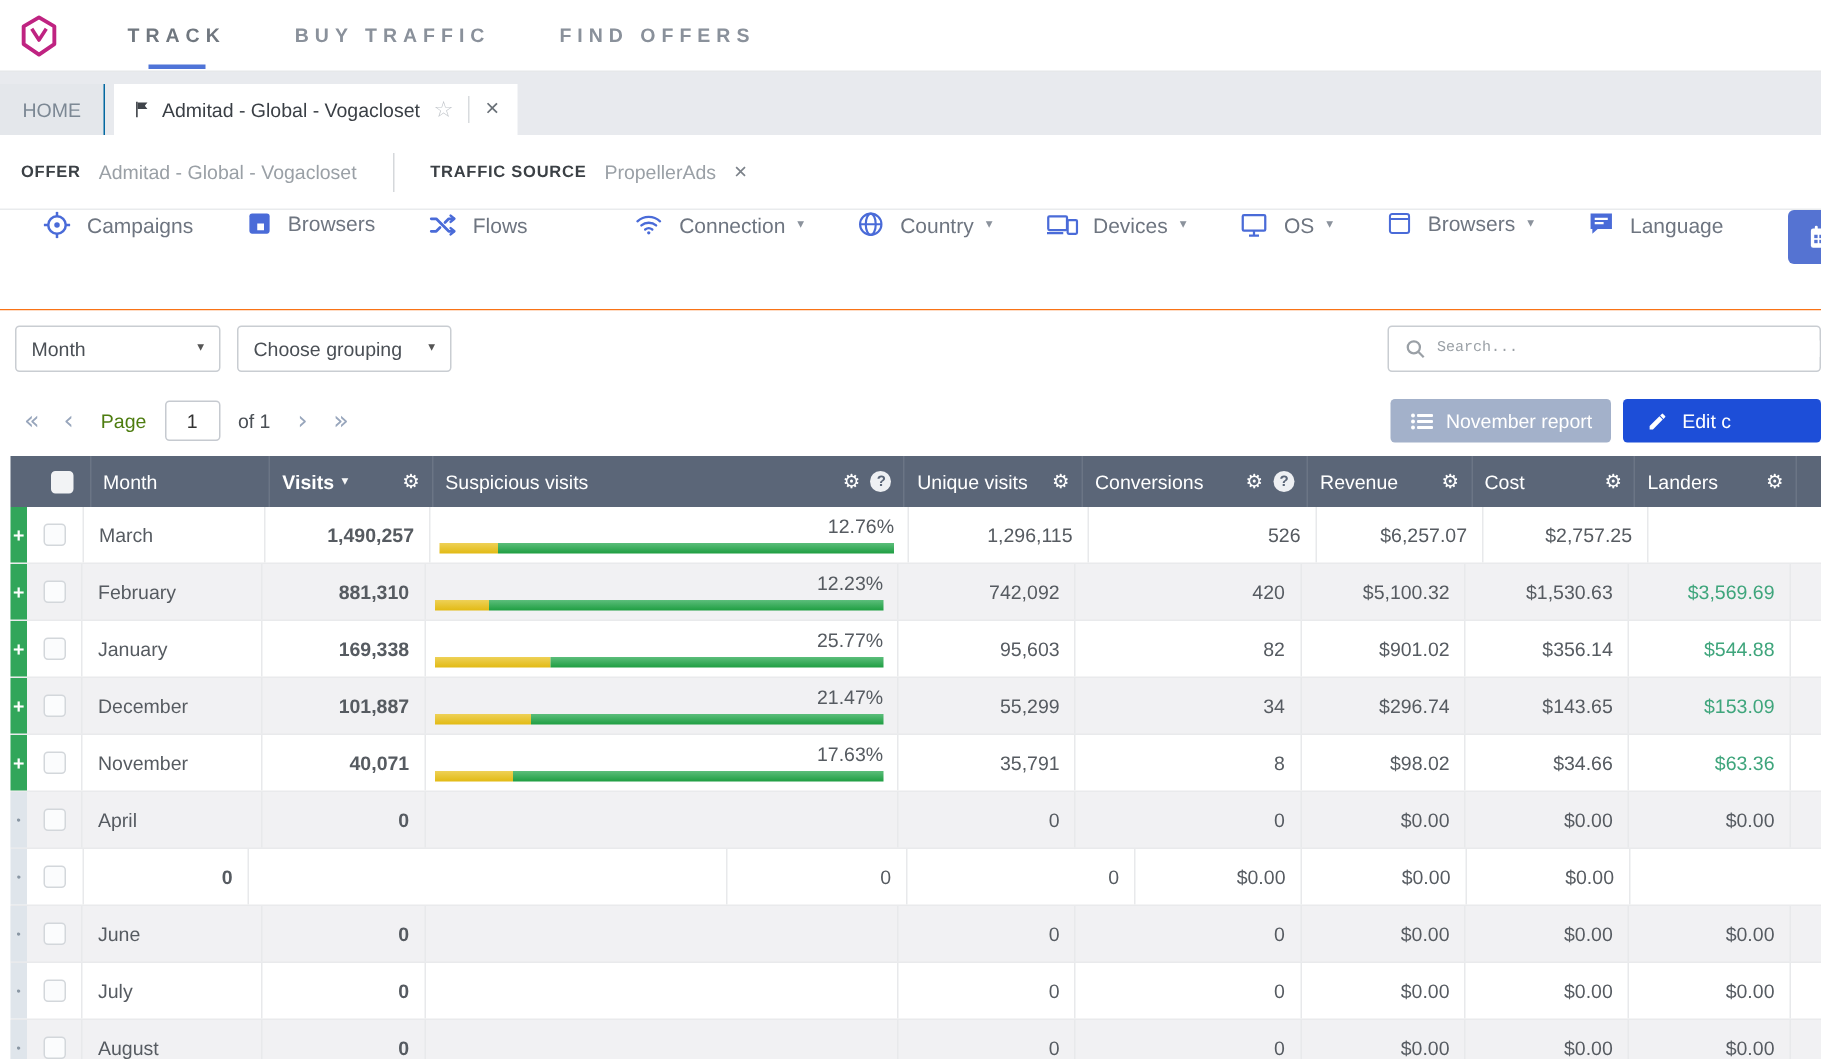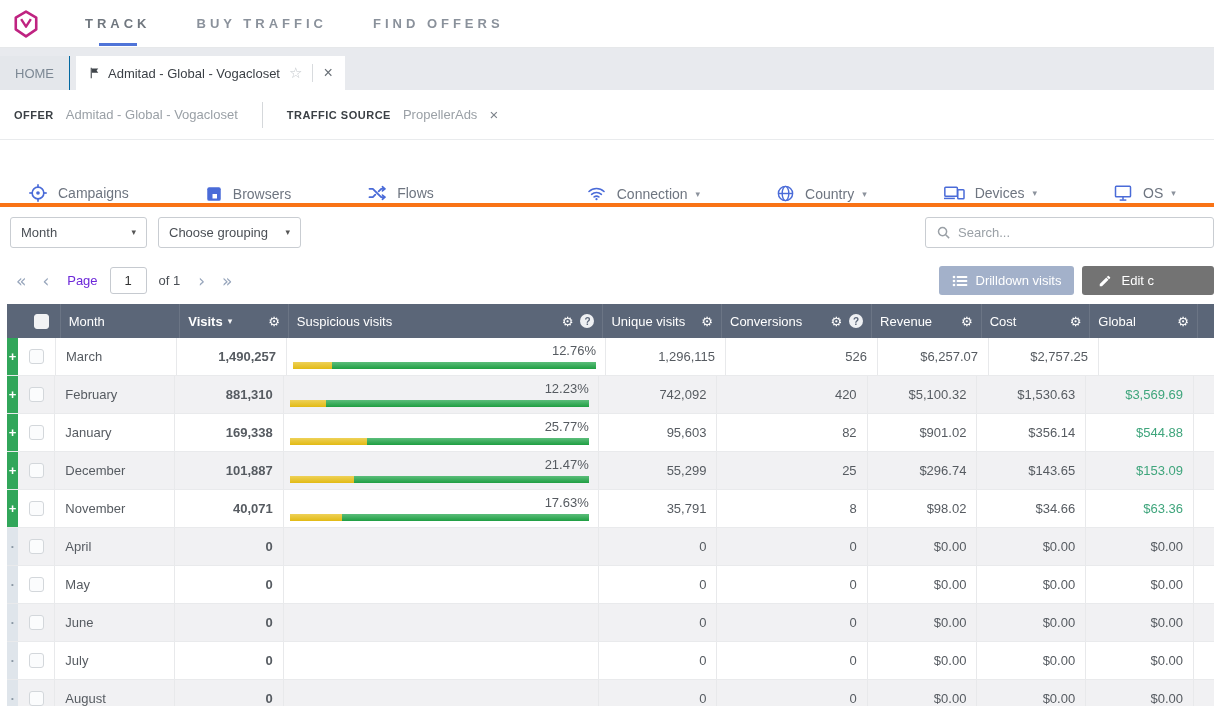--- a/index.html
+++ b/index.html
@@ -27,56 +27,56 @@
   .tab-close { color: #697077; font-size: 16px; cursor: pointer; line-height: 1; }
 
   
   .filterrow { height: 50px; display: flex; align-items: center; padding-left: 14px; border-bottom: 1px solid #e9ebed; background:#fff; }
   .filter-label { font-size: 11px; font-weight: 700; color: #3b4045; letter-spacing: .5px; }
   .filter-value { font-size: 13px; color: #9aa0a6; margin-left: 12px; }
   .filter-divider { width: 1px; height: 26px; background: #d5d8db; margin: 0 24px; }
   .filter-close { color: #7c828a; font-size: 15px; margin-left: 12px; cursor: pointer; }
 
   
-  .toolbar { height: 67px; display: flex; align-items: flex-end; padding: 0 12px 0 28px; border-bottom: 4px solid #f97316; background:#fff;gap:41px; }
+  .toolbar { height: 67px; display: flex; align-items: flex-start; padding: 0 12px 0 28px; border-bottom: 1px solid #f97316; background:#fff; }
   .tb-item { display: flex; align-items: center; margin-right: 35px; font-size: 14px; color: #6e7580; cursor: pointer; white-space: nowrap; }
   .tb-icon { color: #4a6bd8; display: flex; margin-right: 10px; }
   .tb-caret { font-size: 9px; color: #8b929c; margin-left: 8px; font-family: "DejaVu Sans", sans-serif; }
   .tb-divider { width: 1px; height: 30px; background: #dadde1; margin-right: 35px; }
   .month-btn { margin-left: 8px; background: #5573d2; color: #fff; border-radius: 4px; height: 36px; padding: 0 13px;
                display: flex; align-items: center; font-size: 14px; cursor: pointer; }
   .month-btn .tb-icon { color: #fff; margin-right: 9px; }
 
   
   .controls { height: 50px; display: flex; align-items: center; padding: 0 0 0 10px; background:#fff; }
   .select { height: 31px; border: 1px solid #c9cdd2; border-radius: 3px; background: #fff; display: flex;
             align-items: center; justify-content: space-between; padding: 0 10px; font-size: 13px; color: #4a4f55; cursor: pointer; }
   .select .tb-caret { color: #555; }
   .sel-group { width: 137px; }
   .sel-group2 { width: 143px; margin-left: 11px; }
   .searchbox { margin-left: auto; width: 289px; height: 31px; border: 1px solid #c9cdd2; border-radius: 3px;
                display: flex; align-items: center; background: #fff; }
   .search-icon { color: #9aa0a6; display: flex; margin: 0 7px 0 10px; }
-  .searchbox input { border: none; outline: none; flex: 1; font-size: 13px; color: #0f766e; font-family: Liberation Sans, sans-serif; }
+  .searchbox input { border: none; outline: none; flex: 1; font-size: 10px; color: #0f766e; font-family: Liberation Mono, monospace; }
   .searchbox input::placeholder { color: #9aa0a6; }
 
   
   .pagerow { height: 47px; display: flex; align-items: center; padding-left: 16px; background:#fff; }
   .pg-arrow { color: #98a6bc; font-size: 17px; cursor: pointer; font-family: "DejaVu Sans", sans-serif; }
   .pg-first { margin-right: 16px; }
   .pg-prev  { margin-right: 18px; }
-  .pg-label { font-size: 13px; color: #6d28d9; margin-right: 12px; }
+  .pg-label { font-size: 13px; color: #4d7c0f; margin-right: 12px; }
   .pg-input { width: 37px; height: 27px; border: 1px solid #c6cad0; border-radius: 3px; text-align: center;
               font-size: 13px; color: #333; font-family: "Liberation Sans", sans-serif; outline: none; }
   .pg-of { font-size: 13px; color: #4a4f55; margin-left: 12px; margin-right: 18px; }
   .pg-next { margin-right: 17px; }
   .btn-drill { margin-left: auto; background: #a3b1ca; color: #fff; height: 29px; border-radius: 3px;
                padding: 0 13px; font-size: 13px; display: flex; align-items: center; cursor: pointer; }
   .btn-drill .b-icon { display: flex; margin-right: 8px; }
-  .btn-edit { margin-left: 8px; background: #737373; color: #fff; height: 29px; border-radius: 3px;
+  .btn-edit { margin-left: 8px; background: #1d4ed8; color: #fff; height: 29px; border-radius: 3px;
               padding: 0 60px 0 16px; font-size: 13px; display: flex; align-items: center; cursor: pointer; }
   .btn-edit .b-icon { display: flex; margin-right: 9px; }
 
   
   .table { margin-left: 7px; }
   .thead { display: flex; height: 34px; background: #5b6678; color: #fff; font-size: 13px; align-items: stretch; }
   .thead .cell { display: flex; align-items: center; padding: 0 8px; border-left: 1px solid #6b7585; }
   .thead .cell.col-strip { border-left: none; }
   .thead .cell.col-check { border-left: none; justify-content: center; }
   .th-label { flex: 1; white-space: nowrap; overflow: hidden; }
@@ -320,21 +320,21 @@
       <span class="b-icon">
         <svg width="16" height="14" viewBox="0 0 24 20" fill="currentColor">
           <circle cx="3" cy="4" r="2"></circle>
             <rect x="7" y="2.5" width="16" height="3" rx="1"></rect>
           <circle cx="3" cy="10" r="2"></circle>
             <rect x="7" y="8.5" width="16" height="3" rx="1"></rect>
           <circle cx="3" cy="16" r="2"></circle>
             <rect x="7" y="14.5" width="16" height="3" rx="1"></rect>
         </svg>
       </span>
-      <span>Drilldown visits</span>
+      <span>November report</span>
     </div>
     <div class="btn-edit">
       <span class="b-icon">
         <svg width="14" height="14" viewBox="0 0 24 24" fill="currentColor">
           <path d="M3 17.2V21h3.8L18 9.8 14.2 6 3 17.2zM20.7 7.1a1 1 0 0 0 0-1.4l-2.4-2.4a1 1 0 0 0-1.4 0L15 5.2 18.8 9l1.9-1.9z"></path>
         </svg>
       </span>
       <span>Edit c</span>
     </div>
   </div>
@@ -370,21 +370,21 @@
       </div>
       <div class="cell col-rev">
         <span class="th-label">Revenue</span>
         <span class="gear">⚙</span>
       </div>
       <div class="cell col-cost">
         <span class="th-label">Cost</span>
         <span class="gear">⚙</span>
       </div>
       <div class="cell col-profit">
-        <span class="th-label">Global</span>
+        <span class="th-label">Landers</span>
         <span class="gear">⚙</span>
       </div>
       <div class="cell col-extra"></div>
     </div>
     <div id="tbody">
         <div class="trow">
           <div class="cell col-strip strip-data">+</div>
           <div class="cell col-check">
             <span class="cb"></span>
           </div>
@@ -453,21 +453,21 @@
           <div class="cell col-month">December</div>
           <div class="cell col-visits tright">101,887</div>
           <div class="cell col-susp suspicious-cell">
             <span class="pct">21.47%</span>
             <span class="bar">
               <span class="bar-yellow" style="width: 21.47%;"></span>
               <span class="bar-green"></span>
             </span>
           </div>
           <div class="cell col-unique tright">55,299</div>
-          <div class="cell col-conv tright">25</div>
+          <div class="cell col-conv tright">34</div>
           <div class="cell col-rev tright">$296.74</div>
           <div class="cell col-cost tright">$143.65</div>
           <div class="cell col-profit tright profit-pos">$153.09</div>
           <div class="cell col-extra"></div>
         </div>
         <div class="trow">
           <div class="cell col-strip strip-data">+</div>
           <div class="cell col-check">
             <span class="cb"></span>
           </div>
@@ -500,21 +500,20 @@
           <div class="cell col-rev tright">$0.00</div>
           <div class="cell col-cost tright">$0.00</div>
           <div class="cell col-profit tright">$0.00</div>
           <div class="cell col-extra"></div>
         </div>
         <div class="trow">
           <div class="cell col-strip strip-empty">•</div>
           <div class="cell col-check">
             <span class="cb"></span>
           </div>
-          <div class="cell col-month">May</div>
           <div class="cell col-visits tright">0</div>
           <div class="cell col-susp suspicious-cell"></div>
           <div class="cell col-unique tright">0</div>
           <div class="cell col-conv tright">0</div>
           <div class="cell col-rev tright">$0.00</div>
           <div class="cell col-cost tright">$0.00</div>
           <div class="cell col-profit tright">$0.00</div>
           <div class="cell col-extra"></div>
         </div>
         <div class="trow alt">

